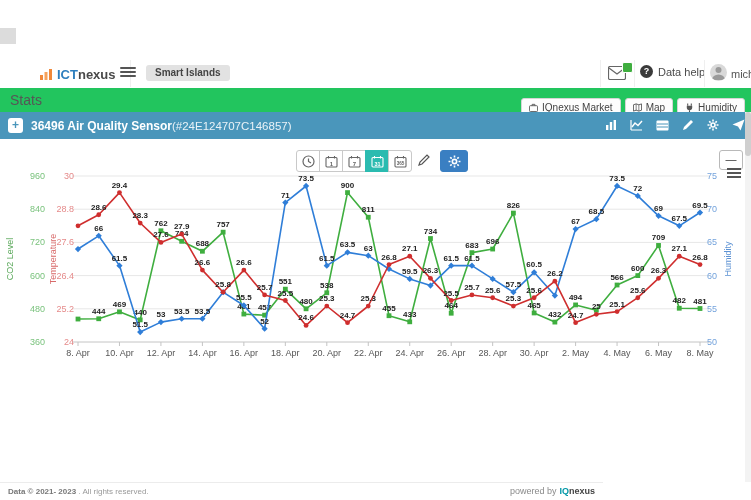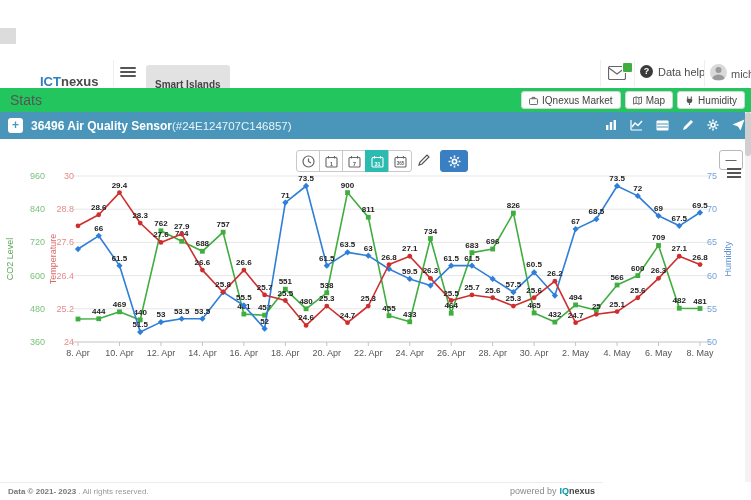--- a/index.html
+++ b/index.html
@@ -4,39 +4,39 @@
 <style>
   html,body{margin:0;padding:0;}
   body{
     width:751px;height:500px;position:relative;background:#ffffff;
     font-family:"Liberation Sans","DejaVu Sans",sans-serif;overflow:hidden;
     -webkit-font-smoothing:antialiased;
   }
   .artifact{position:absolute;background:#dcdcdc;}
   
   .header{position:absolute;top:60px;left:0;width:751px;height:28px;background:#fff;border-bottom:1px solid #e8e8e8;}
-  .logo{position:absolute;left:26px;top:0;height:27px;display:flex;align-items:center;gap:12px;padding:0 14px;border-right:1px solid #efefef;flex-direction:column;}
+  .logo{position:absolute;left:26px;top:0;height:27px;display:flex;align-items:center;gap:4px;padding:0 14px;border-right:1px solid #efefef;}
   .logo-ict{font-size:13px;font-weight:700;color:#2e7fbe;}
   .logo-nexus{font-size:13px;font-weight:700;color:#4a4a4a;}
   .burger{position:absolute;left:120px;top:7px;width:16px;height:13px;cursor:pointer;}
   .burger div{height:2px;background:#555;margin-bottom:2px;border-radius:1px;}
-  .pill{position:absolute;left:146px;top:5px;background:#e2e2e2;border-radius:3px;font-size:10px;font-weight:700;color:#444;padding:15px 9px;line-height:10px;}
+  .pill{position:absolute;left:146px;top:5px;background:#e2e2e2;border-radius:3px;font-size:10px;font-weight:700;color:#444;padding:3px 9px;line-height:10px;}
   .hsep{position:absolute;top:0;width:1px;height:27px;background:#efefef;}
   .mail{position:absolute;left:608px;top:6px;width:22px;height:17px;}
   .mail-badge{position:absolute;right:-3px;top:-4px;width:9px;height:9px;background:#3fae3f;border-radius:2px;border:1px solid #fff;}
   .help{position:absolute;left:640px;top:5px;display:flex;align-items:center;gap:5px;}
   .help-q{width:13px;height:13px;border-radius:50%;background:#3a3a3a;color:#fff;font-size:9px;font-weight:700;text-align:center;line-height:13px;}
   .help-label{font-size:11px;color:#4a4a4a;}
   .avatar{position:absolute;left:710px;top:4px;width:17px;height:17px;border-radius:50%;background:#d9d9d9;overflow:hidden;}
   .username{position:absolute;left:731px;top:8px;font-size:11px;color:#555;white-space:nowrap;}
   
   .subheader{position:absolute;top:88px;left:0;width:751px;height:24px;background:#22c55e;border-bottom:1px solid #e2e2e2;}
   .page-title{position:absolute;left:10px;top:4px;font-size:14px;color:#565656;}
   .chips{position:absolute;right:6px;top:3px;display:flex;gap:4px;}
-  .chip{display:flex;align-items:center;gap:4px;background:#fdfdfd;border:1px solid #d5d5d5;border-radius:3px;height:16px;padding:0 7px;font-size:10px;color:#444;cursor:pointer;}
+  .chip{display:flex;align-items:center;gap:4px;background:#fdfdfd;border:1px solid #d5d5d5;border-radius:3px;height:16px;padding:0 7px;font-size:10px;color:#444;cursor:pointer;margin-top:7px;}
   
   .devicebar{position:absolute;top:112px;left:0;width:751px;height:27px;background:#4a96bb;}
   .plusbox{position:absolute;left:8px;top:6px;width:15px;height:15px;background:#fff;border-radius:3px;color:#4a96bb;font-size:12px;font-weight:700;text-align:center;line-height:15px;cursor:pointer;}
   .device-title{position:absolute;left:31px;top:7px;font-size:12px;font-weight:700;color:#fff;}
   .device-id{font-weight:400;color:rgba(255,255,255,.88);font-size:11.5px;}
   .bar-icons{position:absolute;right:6px;top:7px;display:flex;gap:13px;align-items:center;}
   .bar-icons svg{display:block;cursor:pointer;}
   
   .range-group{position:absolute;left:296px;top:150px;display:flex;}
   .tbtn{width:22px;height:20px;border:1px solid #c9c9c9;background:#fff;margin-left:-1px;display:flex;align-items:center;justify-content:center;cursor:pointer;}

